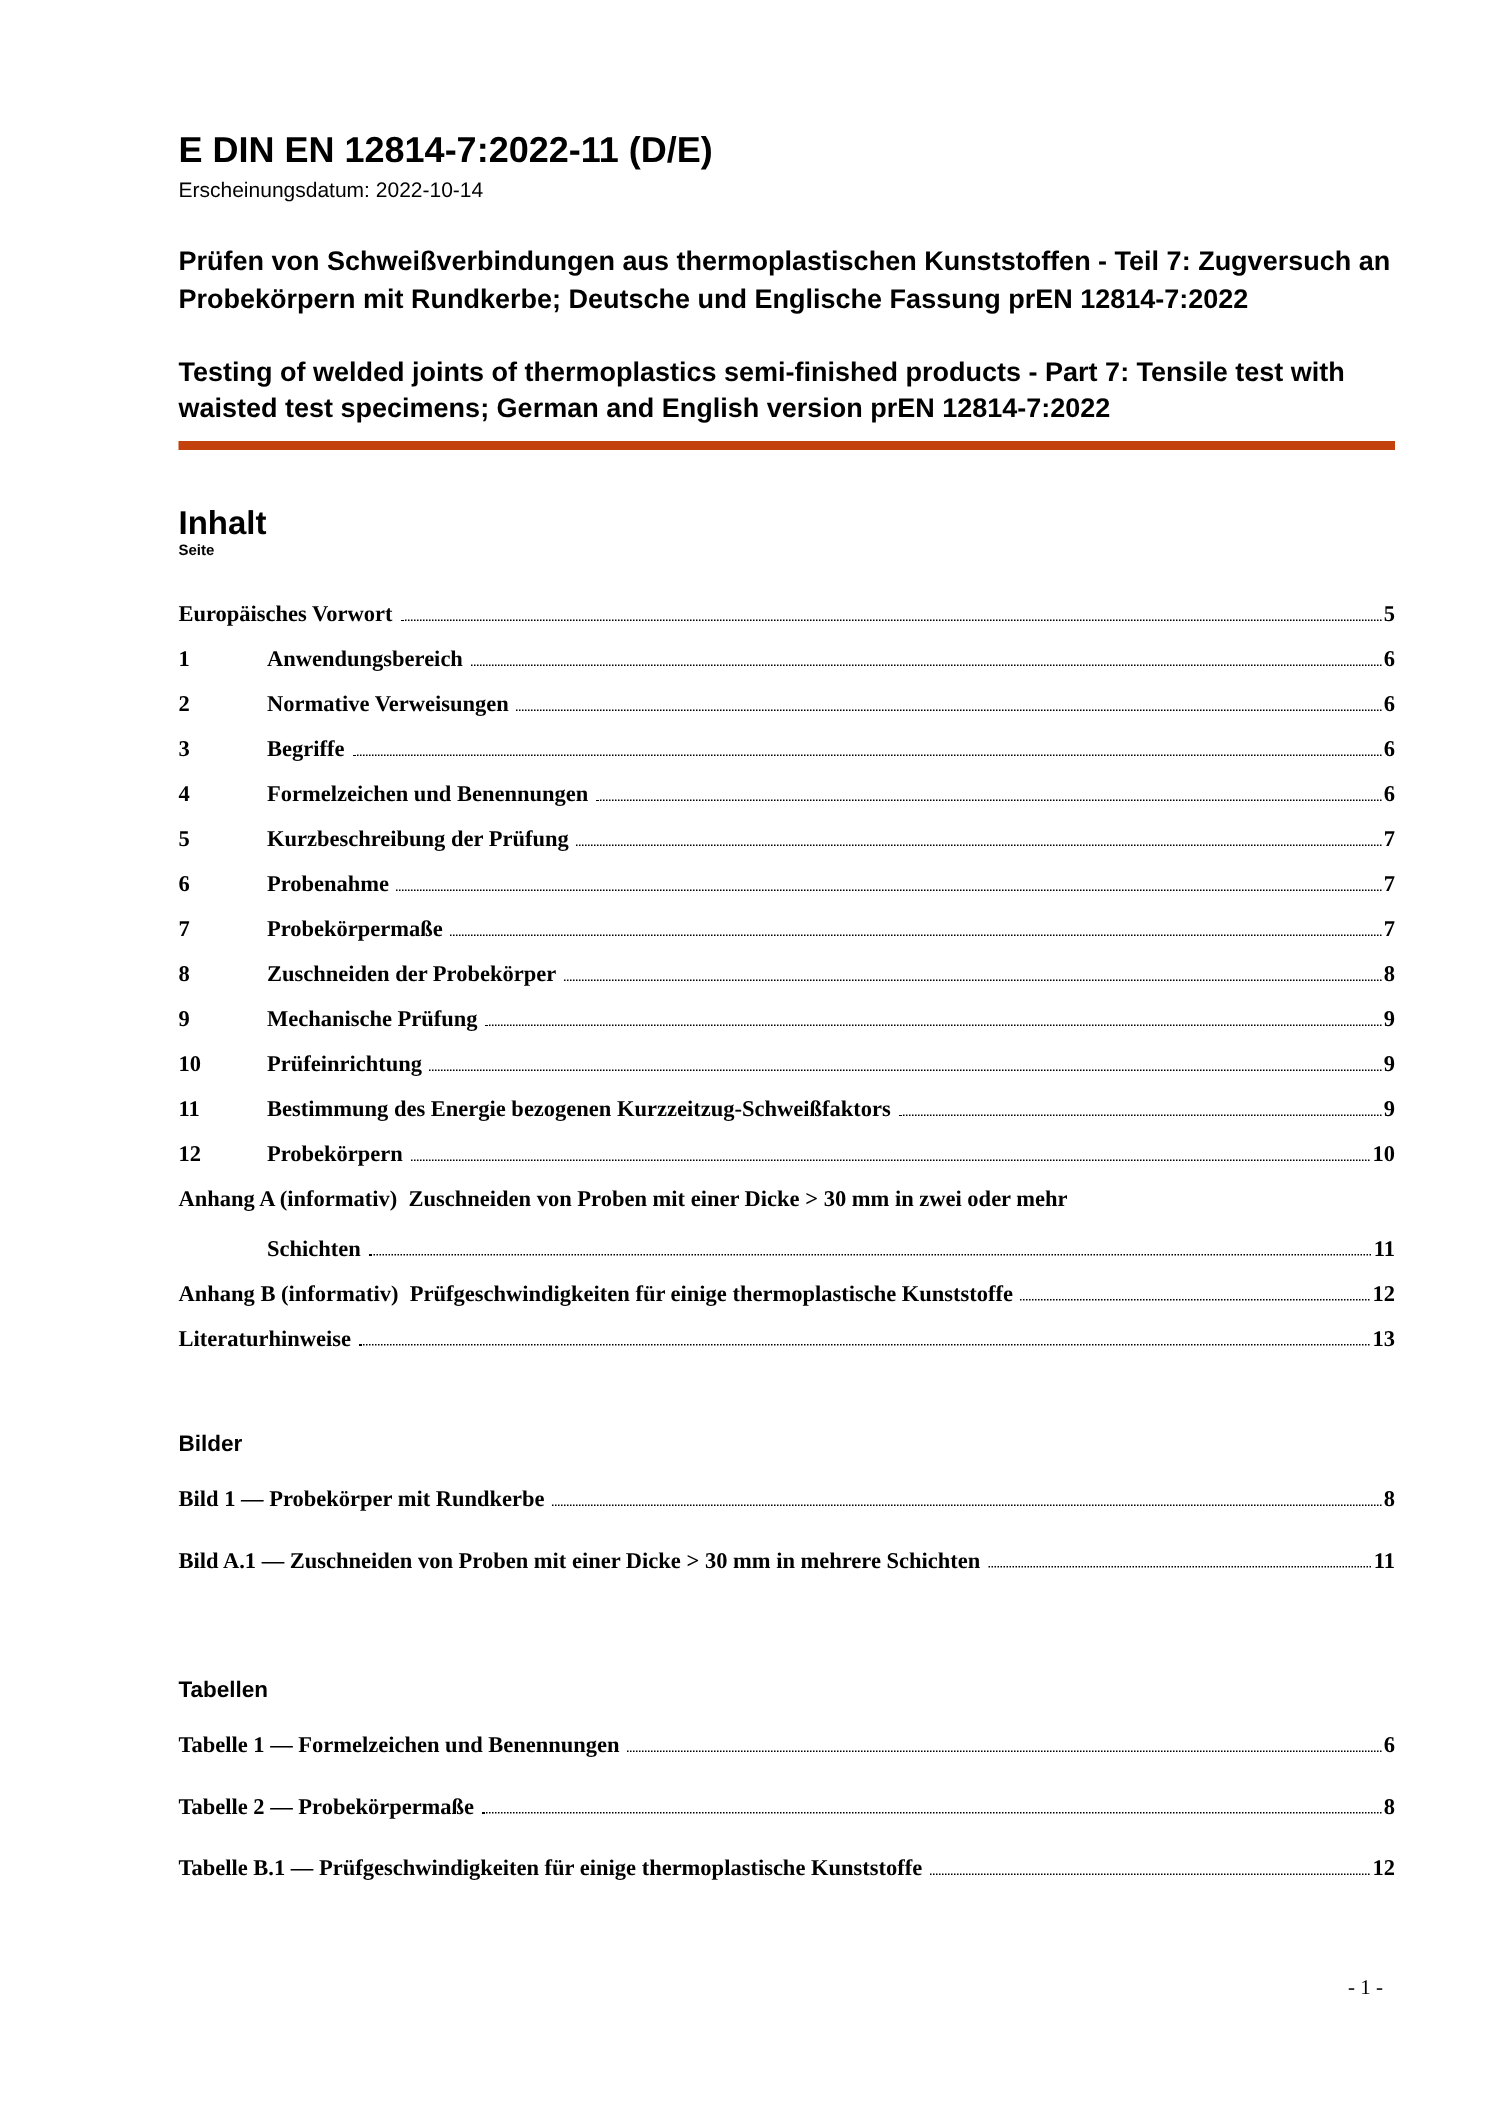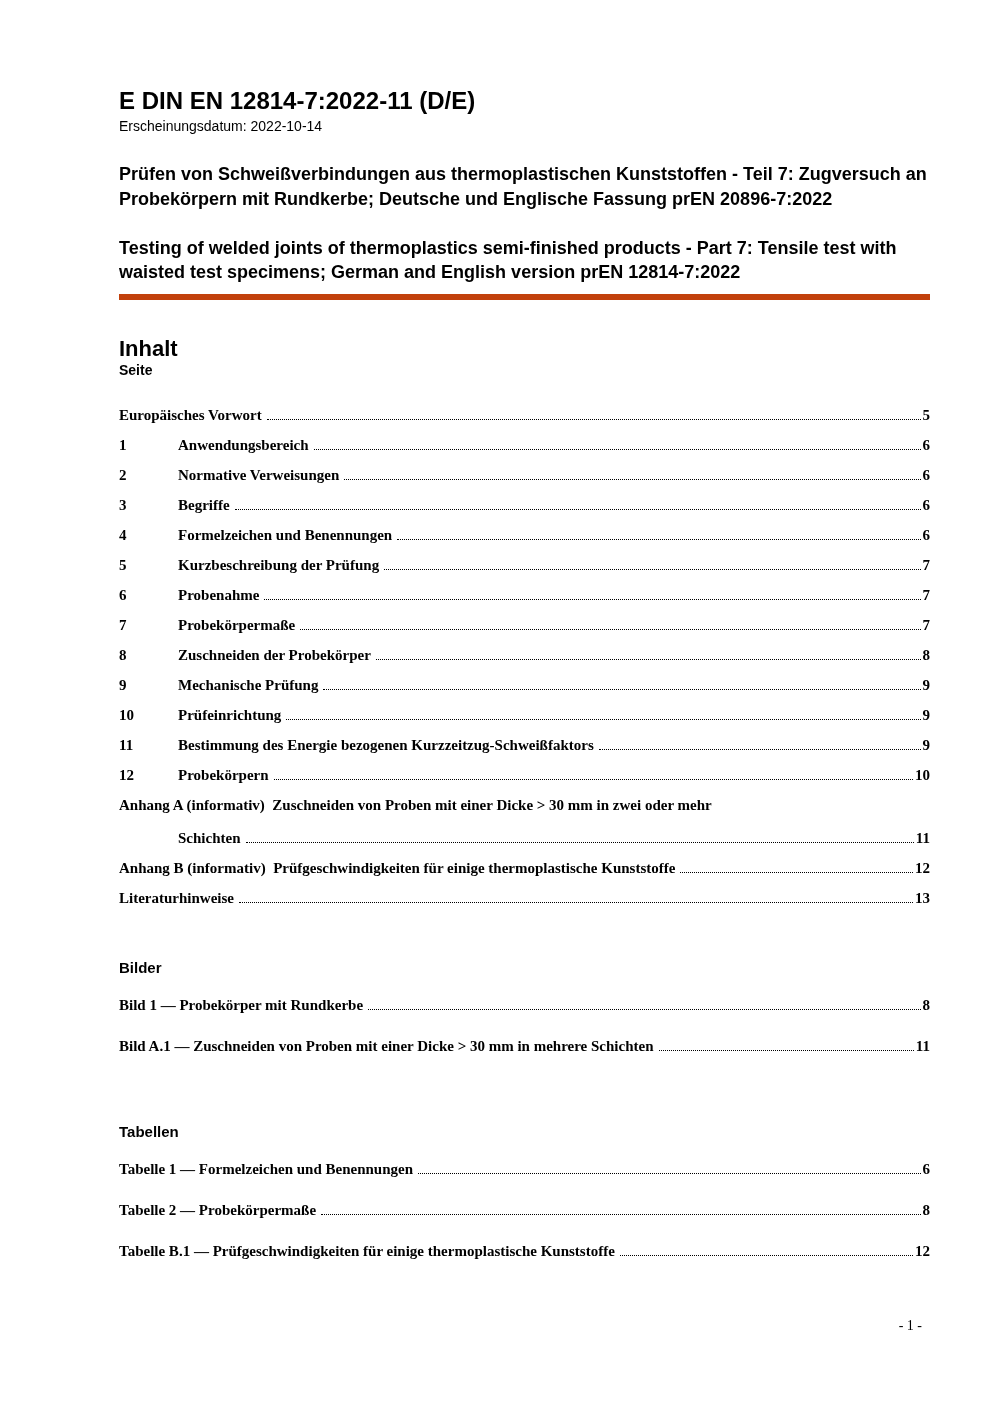--- a/index.html
+++ b/index.html
@@ -51,21 +51,21 @@
     flex-direction: column;
   }
   .toc-title {
     font-family: "Liberation Sans", sans-serif;
     font-weight: bold;
     font-size: 22px;
   }
   .seite-label {
     font-family: "Liberation Sans", sans-serif;
     font-weight: bold;
-    font-size: 14px;
+    font-size: 10px;
   }
   .toc-list { margin-top: 27px; }
   .toc-row {
     display: flex;
     align-items: baseline;
     font-family: "Liberation Serif", serif;
     font-weight: bold;
     font-size: 15px;
     line-height: 21px;
     margin-bottom: 9px;
@@ -99,21 +99,21 @@
   }
 </style>
 </head>
 <body>
 
 <div class="page">
 
   <h1 class="doc-number">E DIN EN 12814-7:2022-11 (D/E)</h1>
   <p class="pub-date">Erscheinungsdatum: 2022-10-14</p>
 
-  <p class="title-de">Prüfen von Schweißverbindungen aus thermoplastischen Kunststoffen - Teil 7: Zugversuch an Probekörpern mit Rundkerbe; Deutsche und Englische Fassung prEN 20896-7:2022</p>
+  <p class="title-de">Prüfen von Schweißverbindungen aus thermoplastischen Kunststoffen - Teil 7: Zugversuch an Probekörpern mit Rundkerbe; Deutsche und Englische Fassung prEN 12814-7:2022</p>
   <p class="title-en">Testing of welded joints of thermoplastics semi-finished products - Part 7: Tensile test with waisted test specimens; German and English version prEN 12814-7:2022</p>
 
   <div class="toc-header">
     <span class="toc-title">Inhalt</span>
     <span class="seite-label">Seite</span>
   </div>
 
   <div class="toc-list">
 
       <div class="toc-row">

